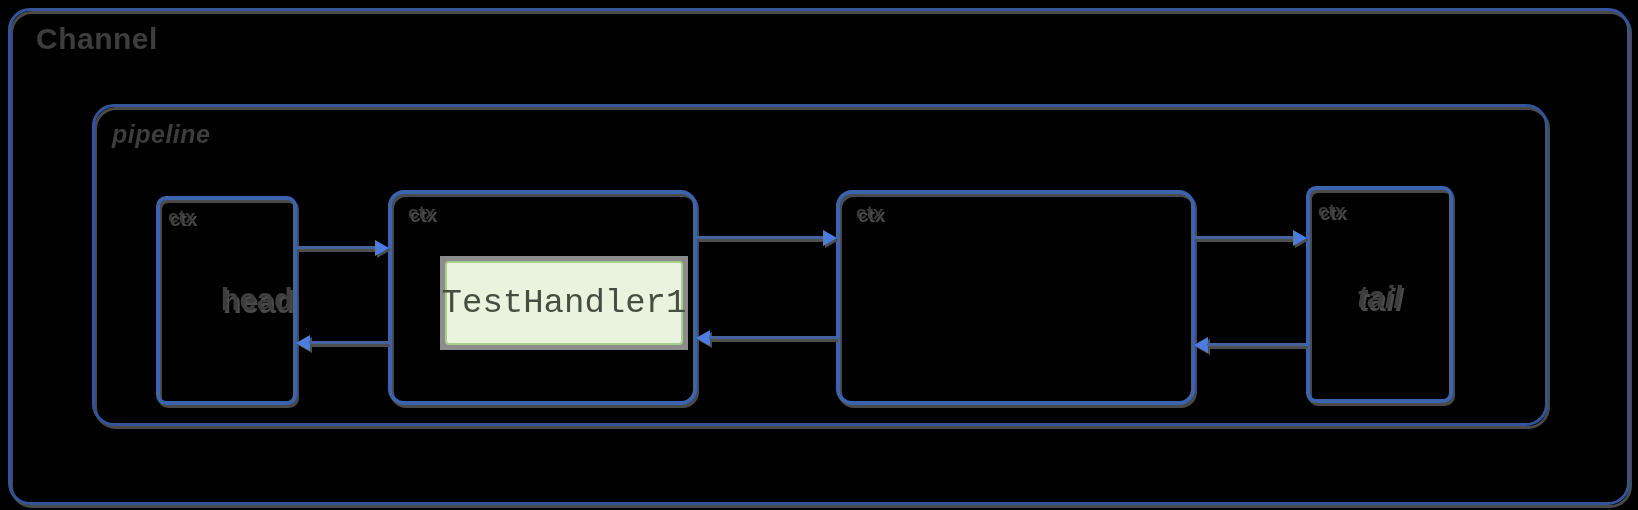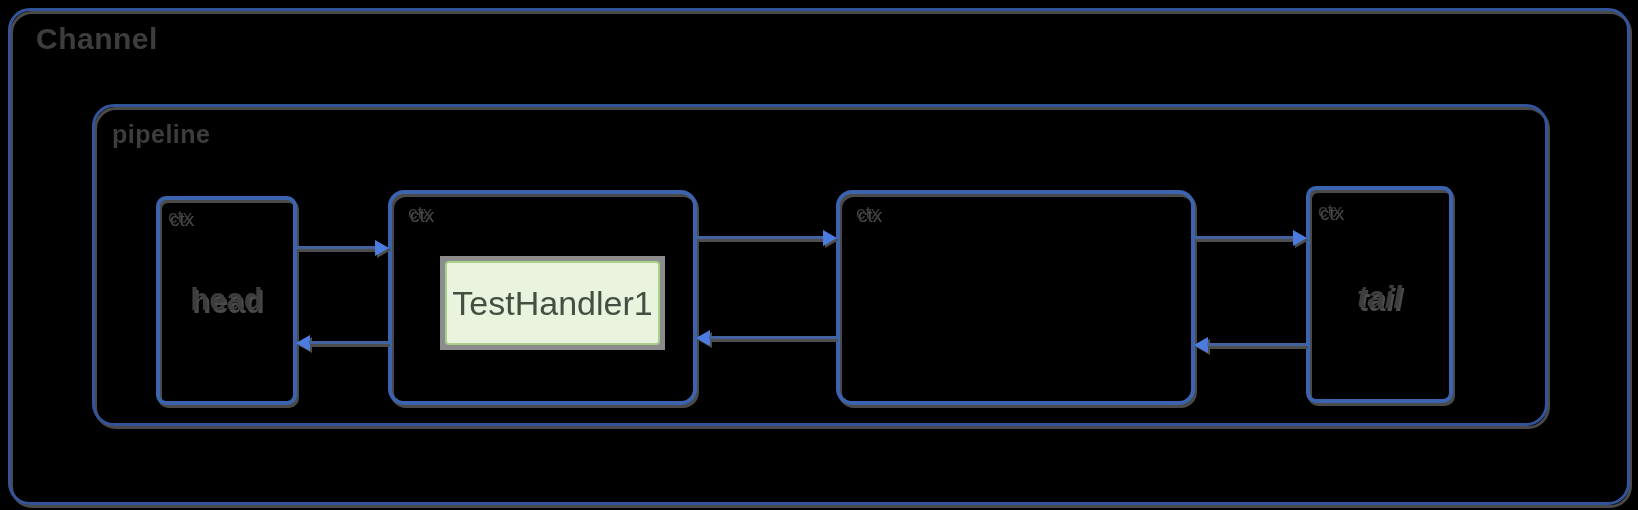--- a/index.html
+++ b/index.html
@@ -34,39 +34,39 @@
   }
   .head-box{left:156px;top:196px;width:141px;height:209px;border-radius:10px;}
   .tail-box{left:1306px;top:186px;width:147px;height:217px;border-radius:10px;}
   .ctx-box-1{left:388px;top:190px;width:309px;height:215px;border-radius:16px;}
   .ctx-box-2{left:836px;top:190px;width:359px;height:215px;border-radius:16px;}
   .big-label{
     position:absolute;color:var(--label_text);font-weight:bold;font-size:30px;
     letter-spacing:0.5px;white-space:nowrap;
   }
   .channel-label{left:36px;top:22px;}
-  .pipeline-label{left:112px;top:120px;font-size:25px;font-weight:600;}
+  .pipeline-label{left:112px;top:120px;font-size:25px;font-weight:600;font-style:italic;}
   .ctx-label{
-    position:absolute;color:#3a3a3a;font-size:19px;font-weight:normal;white-space:nowrap;
+    position:absolute;color:#3a3a3a;font-size:19px;font-weight:bold;white-space:nowrap;
   }
   .node-title{
     position:absolute;left:0;right:0;text-align:center;color:var(--label_text);
     font-size:31px;font-weight:bold;
   }
   .handler{
     position:absolute;box-sizing:border-box;border:3px solid var(--handler_frame);
     background:var(--handler_frame);padding:2px;
   }
   .handler-inner{
     width:100%;height:100%;box-sizing:border-box;border:2px solid var(--handler-border,#a9cf8b);
     border-color:var(--handler_border);background:var(--handler_fill);border-radius:4px;
     display:flex;align-items:center;justify-content:center;
     color:var(--handler_text);font-size:34px;
   }
-  .handler-1{left:440px;top:256px;width:225px;height:94px;}
+  .handler-1{left:440px;top:256px;width:248px;height:94px;font-family:Liberation Mono, monospace;}
   .handler-2{left:872px;top:256px;width:299px;height:94px;}
   .arrow-line{
     position:absolute;height:3px;background:var(--arrow_line);
     filter:drop-shadow(2px 3px 0 #4e4e4e);
   }
   .arrow-tri{
     position:absolute;width:0;height:0;border-top:8px solid transparent;
     border-bottom:8px solid transparent;filter:drop-shadow(2px 2px 0 #4e4e4e);
   }
   .tri-right{border-left:14px solid var(--arrow_head);}
@@ -78,21 +78,21 @@
 <div class="stage">
 
   <div class="frame channel-box"></div>
   <div class="big-label channel-label">Channel</div>
 
   <div class="frame pipeline-box"></div>
   <div class="big-label pipeline-label">pipeline</div>
 
   <div class="node head-box">
     <div class="ctx-label" style="left:8px;top:6px;">ctx</div>
-    <div class="node-title" style="top:82px;">head</div>
+    <div class="node-title" style="top:82px;text-align:right;">head</div>
   </div>
 
   <div class="node ctx-box-1">
     <div class="ctx-label" style="left:16px;top:8px;">ctx</div>
   </div>
   <div class="handler handler-1">
     <div class="handler-inner">TestHandler1</div>
   </div>
 
   <div class="node ctx-box-2">

